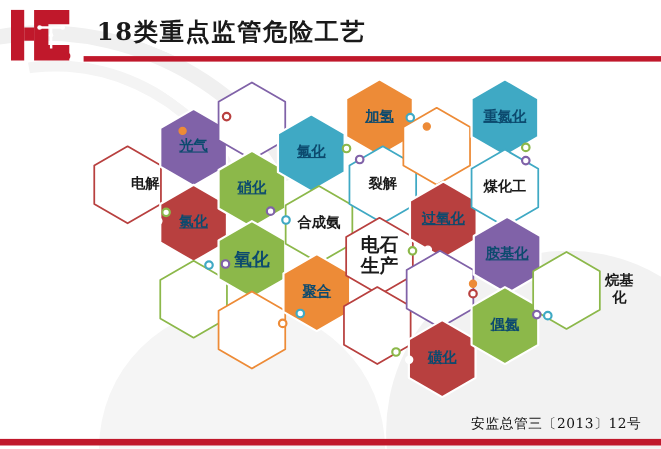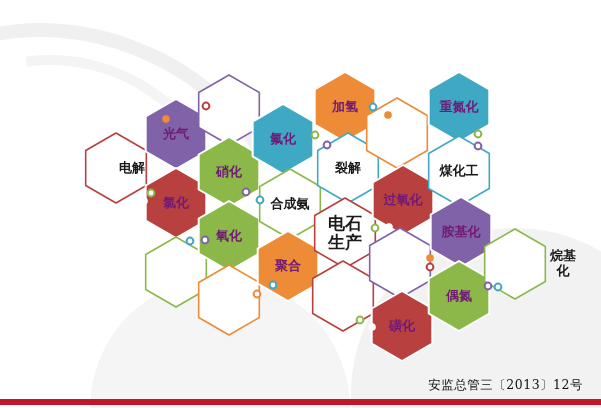--- a/index.html
+++ b/index.html
@@ -75,35 +75,56 @@
   .hexlabel{
     position:absolute;
     font-family:"DejaVu Serif","Liberation Serif",serif;
     font-weight:bold;
     text-align:center;
     line-height:1.12;
     white-space:pre-line;
     pointer-events:none;
     transform:translate(-50%,-50%);
   }
-  .lab-light{color:#701a75;}
+  .lab-light{color:#0c4a6e;text-decoration:underline;}
   .lab-dark{color:#1a1a1a;}
 </style>
 </head>
 <body>
 
 <div id="slide">
 
   <div class="bg-layer">
     <div class="bg-circle-big"></div>
     <div class="bg-circle-mid"></div>
     <div class="bg-swoosh"></div>
     <div class="bg-swoosh2"></div>
   </div>
 
+  <div class="header">
+    <svg class="logo" viewBox="0 0 58 48">
+
+      <rect x="1" y="1" width="12" height="46" fill="#c0182b"></rect>
+
+      <rect x="13" y="17" width="9" height="12" fill="#c0182b"></rect>
+
+      <path d="M22 1 H54 V14 H35 V33 H54 V47 H22 Z" fill="#c0182b"></path>
+
+      <g stroke="#ffffff" stroke-width="2.2" fill="none">
+        <line x1="27" y1="17" x2="48" y2="17"></line>
+        <line x1="37.5" y1="17" x2="37.5" y2="36"></line>
+      </g>
+      <circle cx="27" cy="17" r="2.1" fill="#ffffff"></circle>
+      <circle cx="48" cy="17" r="2.1" fill="#ffffff"></circle>
+      <circle cx="37.5" cy="24" r="1.9" fill="#ffffff"></circle>
+      <circle cx="52" cy="43" r="3" fill="#c0182b"></circle>
+    </svg>
+    <div class="title">18类重点监管危险工艺</div>
+    <div class="title-rule"></div>
+  </div>
 
   <div class="hexwrap" id="hexwrap">
     <svg class="hexsvg" id="hexsvg" width="601" height="408" viewBox="0 0 601 408">
         <polygon points="116.00,133.00 146.31,150.50 146.31,185.50 116.00,203.00 85.69,185.50 85.69,150.50" fill="#ffffff" stroke="#b8403f" stroke-width="1.6" stroke-linejoin="round"></polygon>
         <polygon points="176.00,99.00 206.31,116.50 206.31,151.50 176.00,169.00 145.69,151.50 145.69,116.50" fill="#8062a8" stroke="#ffffff" stroke-width="2.0" stroke-linejoin="round"></polygon>
         <polygon points="176.00,168.00 206.31,185.50 206.31,220.50 176.00,238.00 145.69,220.50 145.69,185.50" fill="#b8403f" stroke="#ffffff" stroke-width="2.0" stroke-linejoin="round"></polygon>
         <polygon points="176.00,237.00 206.31,254.50 206.31,289.50 176.00,307.00 145.69,289.50 145.69,254.50" fill="#ffffff" stroke="#8cb84a" stroke-width="1.6" stroke-linejoin="round"></polygon>
         <polygon points="229.00,75.00 259.31,92.50 259.31,127.50 229.00,145.00 198.69,127.50 198.69,92.50" fill="#ffffff" stroke="#8062a8" stroke-width="1.6" stroke-linejoin="round"></polygon>
         <polygon points="229.00,137.00 259.31,154.50 259.31,189.50 229.00,207.00 198.69,189.50 198.69,154.50" fill="#8cb84a" stroke="#ffffff" stroke-width="2.0" stroke-linejoin="round"></polygon>
         <polygon points="229.00,201.00 259.31,218.50 259.31,253.50 229.00,271.00 198.69,253.50 198.69,218.50" fill="#8cb84a" stroke="#ffffff" stroke-width="2.0" stroke-linejoin="round"></polygon>
@@ -146,21 +167,21 @@
         <circle cx="430" cy="267" r="3.4" fill="#ffffff" stroke="#b8403f" stroke-width="2"></circle>
         <circle cx="360" cy="320" r="3.4" fill="#ffffff" stroke="#8cb84a" stroke-width="2"></circle>
         <circle cx="372" cy="327" r="3.2" fill="#ffffff" stroke="#ffffff" stroke-width="1.2"></circle>
         <circle cx="488" cy="286" r="3.4" fill="#ffffff" stroke="#8062a8" stroke-width="2"></circle>
         <circle cx="498" cy="287" r="3.4" fill="#ffffff" stroke="#3fa9c4" stroke-width="2"></circle>
       </svg>
   <div class="hexlabel lab-dark" style="left: 116px; top: 168px; font-size: 13px; padding-left: 32px;">电解</div>
       <div class="hexlabel lab-light" style="left: 176px; top: 134px; font-size: 13px;">光气</div>
       <div class="hexlabel lab-light" style="left: 176px; top: 203px; font-size: 13px;">氯化</div>
       <div class="hexlabel lab-light" style="left: 229px; top: 172px; font-size: 13px; text-align: center;">硝化</div>
-      <div class="hexlabel lab-light" style="left: 229px; top: 236px; font-size: 13px;">氧化</div>
+      <div class="hexlabel lab-light" style="left: 229px; top: 236px; font-size: 16px;">氧化</div>
       <div class="hexlabel lab-light" style="left: 283px; top: 139px; font-size: 13px;">氟化</div>
       <div class="hexlabel lab-dark" style="left: 290px; top: 204px; font-size: 13px;">合成氨</div>
       <div class="hexlabel lab-light" style="left: 288px; top: 266px; font-size: 13px;">聚合</div>
       <div class="hexlabel lab-light" style="left: 345px; top: 107px; font-size: 13px;">加氢</div>
       <div class="hexlabel lab-dark" style="left: 348px; top: 168px; font-size: 13px;">裂解</div>
       <div class="hexlabel lab-dark" style="left: 345px; top: 233px; font-size: 17px;">电石
 生产</div>
       <div class="hexlabel lab-light" style="left: 403px; top: 200px; font-size: 13px;">过氧化</div>
       <div class="hexlabel lab-light" style="left: 402px; top: 326px; font-size: 13px;">磺化</div>
       <div class="hexlabel lab-light" style="left: 459px; top: 107px; font-size: 13px;">重氮化</div>

